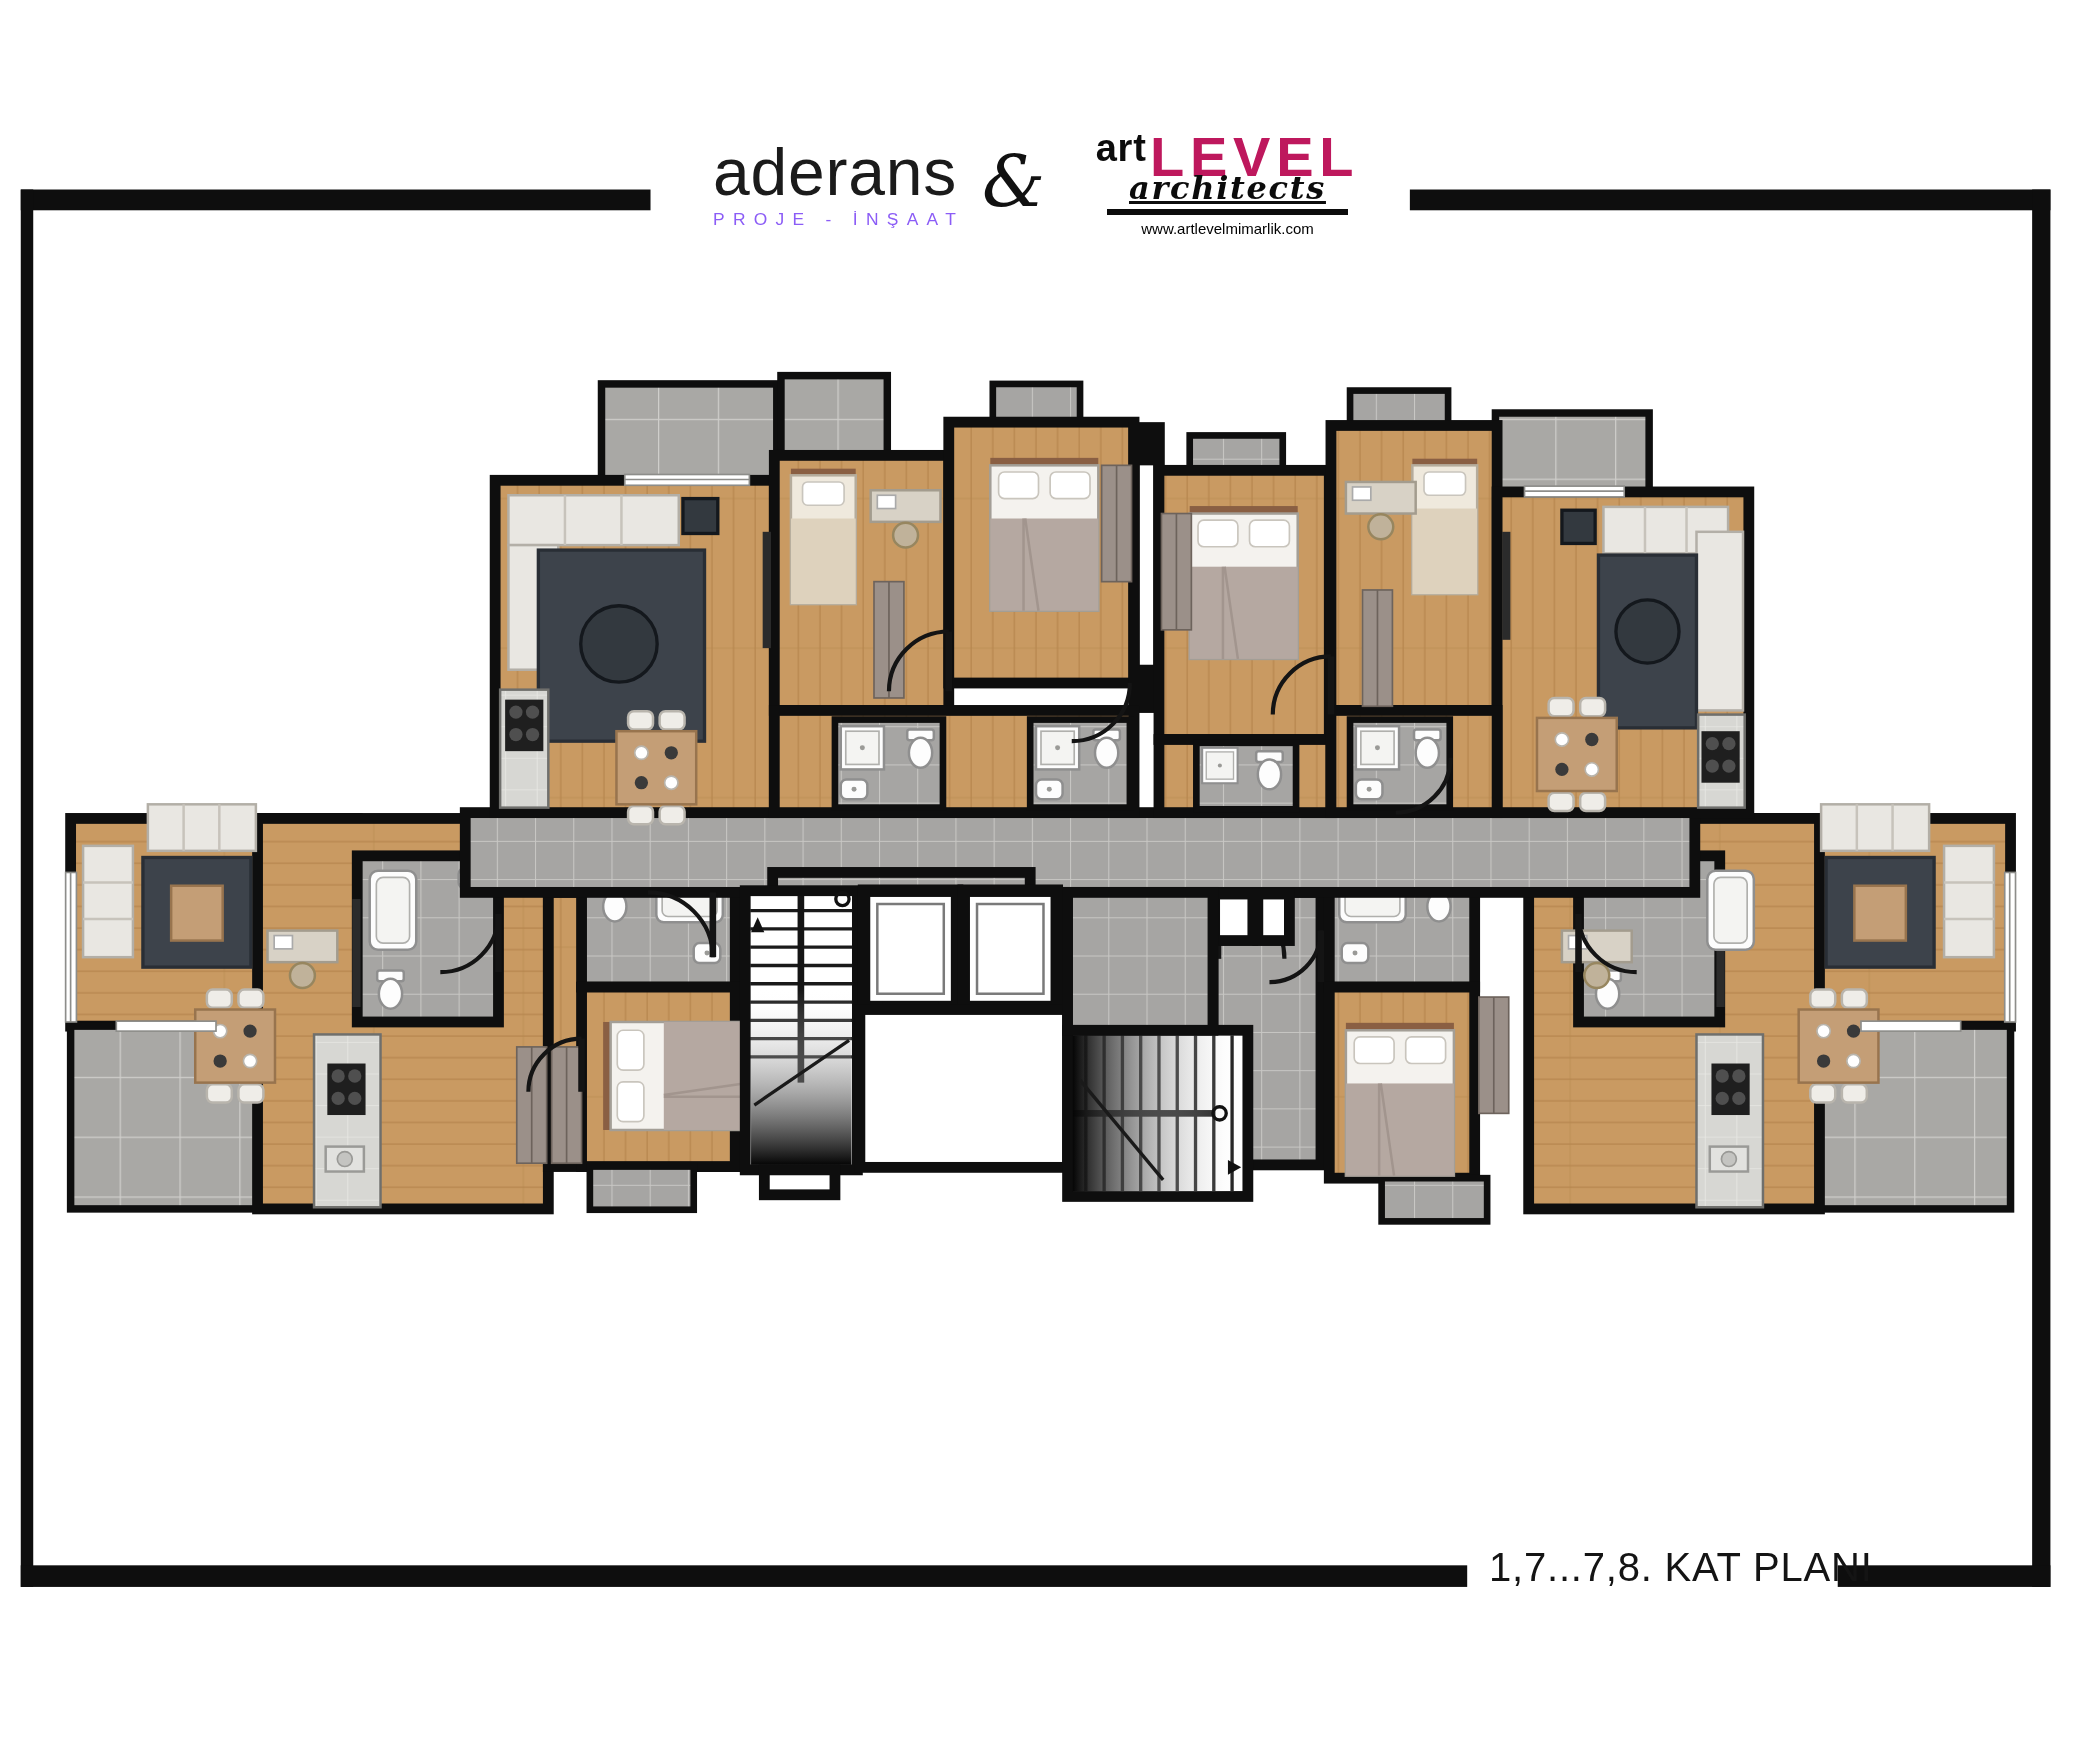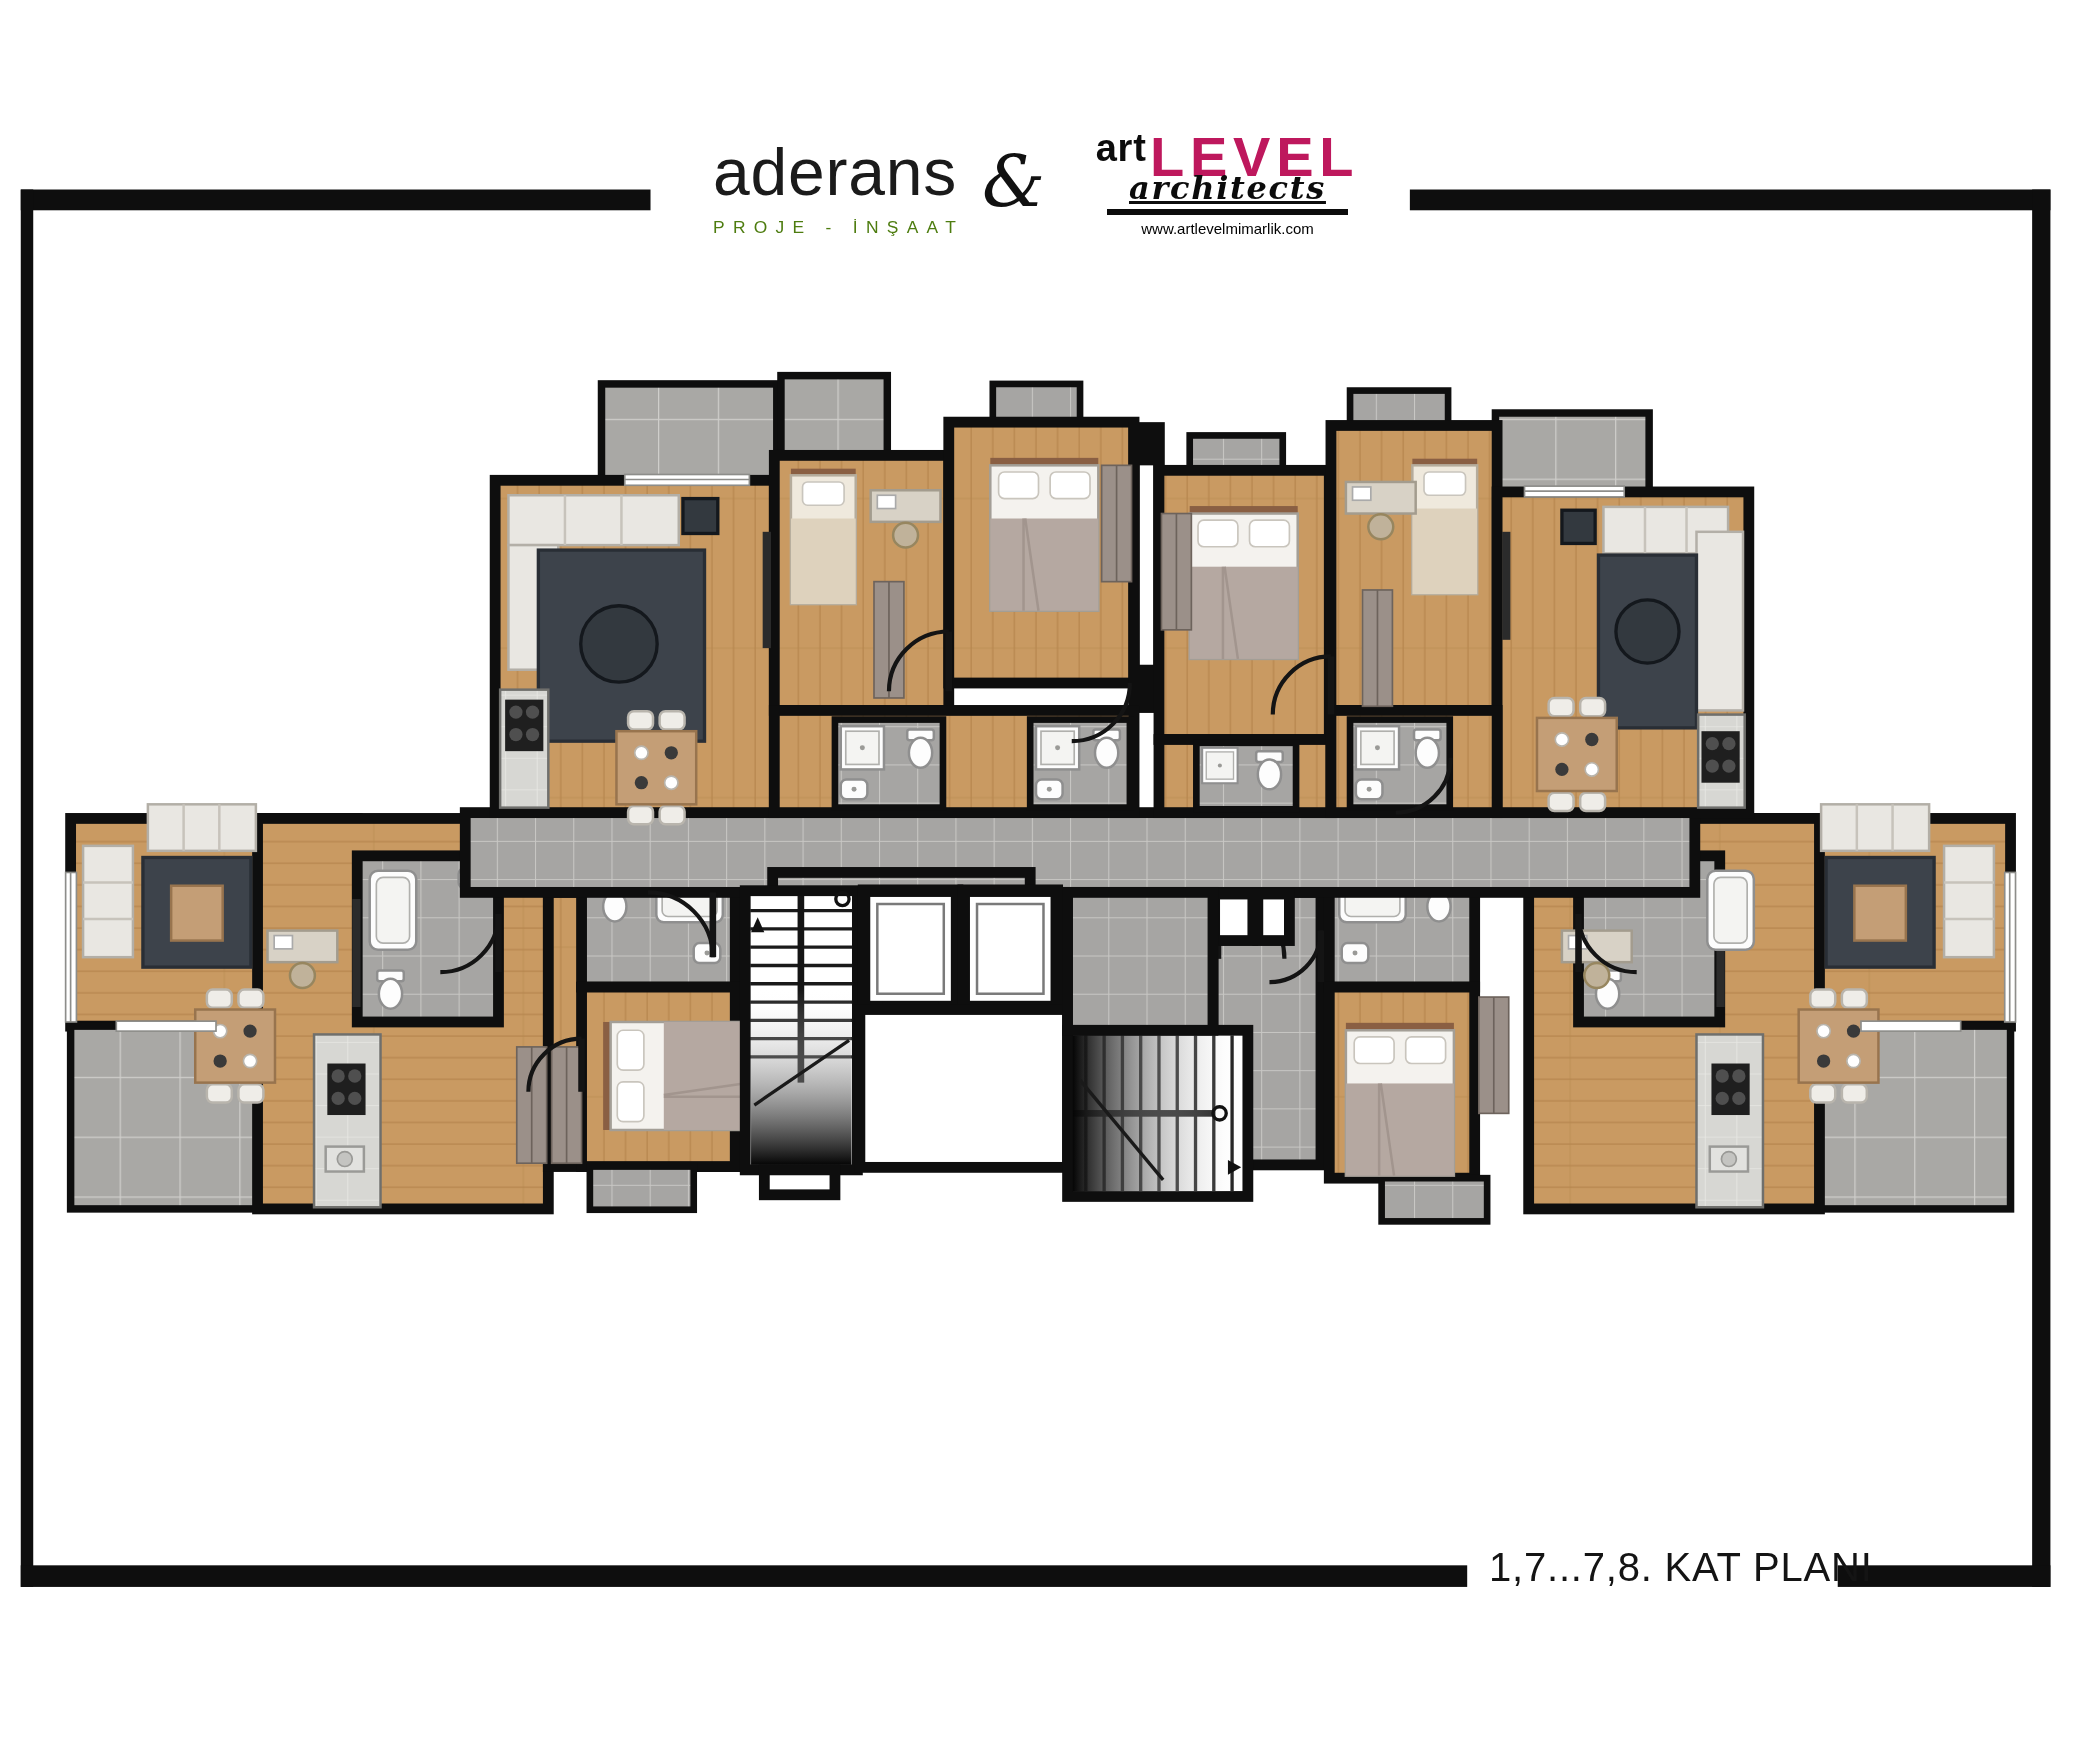--- a/index.html
+++ b/index.html
@@ -1,21 +1,21 @@
 <!DOCTYPE html>
 <html style="--wall: #0e0e0e; --wood: #c99a62; --wood-line: #b5854d; --tile: #a6a5a3; --tile-line: #c8c7c4; --marble: #d7d7d3; --marble-line: #e8e8e4; --rug: #3d434b; --sofa: #e9e7e2; --bed: #f4f2ee; --blanket: #b5a8a1; --furniture-wood: #c49e76;font-size:13.3px"><head>
 <meta charset="utf-8">
 <style>
   html,body{margin:0;padding:0;background:#fff;}
   body{width:2077px;height:1759px;position:relative;font-family:"Liberation Sans",sans-serif;overflow:hidden;}
   .abs{position:absolute;}
   
   .brandL{left:713px;top:141px;width:249px;text-align:left;}
   .brandL .nm{font-size:66px;line-height:.95;font-weight:400;color:#1b1b1b;letter-spacing:0.8px;}
-  .brandL .tg{font-size:17.4px;letter-spacing:8.3px;color:#4d7c0f;margin-top:13px;white-space:nowrap;}
+  .brandL .tg{font-size:17.4px;letter-spacing:8.3px;color:#8b5cf6;margin-top:5px;white-space:nowrap;}
   .amp{left:982px;top:140px;font-family:"DejaVu Serif",serif;font-style:italic;font-size:71px;color:#111;}
   .brandR{left:1107px;top:133px;width:241px;text-align:center;}
   .brandR .row{display:flex;justify-content:center;gap:3.3px;}
   .brandR .art{font-size:38px;font-weight:bold;color:#0c0c0c;letter-spacing:0.8px;line-height:.8;}
   .brandR .lvl{font-size:56px;font-weight:bold;color:#be185d;letter-spacing:5.8px;line-height:.85;}
   .brandR .arch{font-family:"DejaVu Serif",serif;font-style:italic;font-weight:bold;font-size:32px;color:#0c0c0c;margin-top:-11.6px;letter-spacing:1.7px;text-decoration:underline;}
   .brandR .bar{height:6.6px;background:#0c0c0c;margin-top:1.7px;}
   .brandR .url{font-size:15px;color:#000000;margin-top:5px;}
   
   .floorTitle{left:1489px;top:1545px;font-size:40px;color:#141414;letter-spacing:0.8px;white-space:nowrap;}

